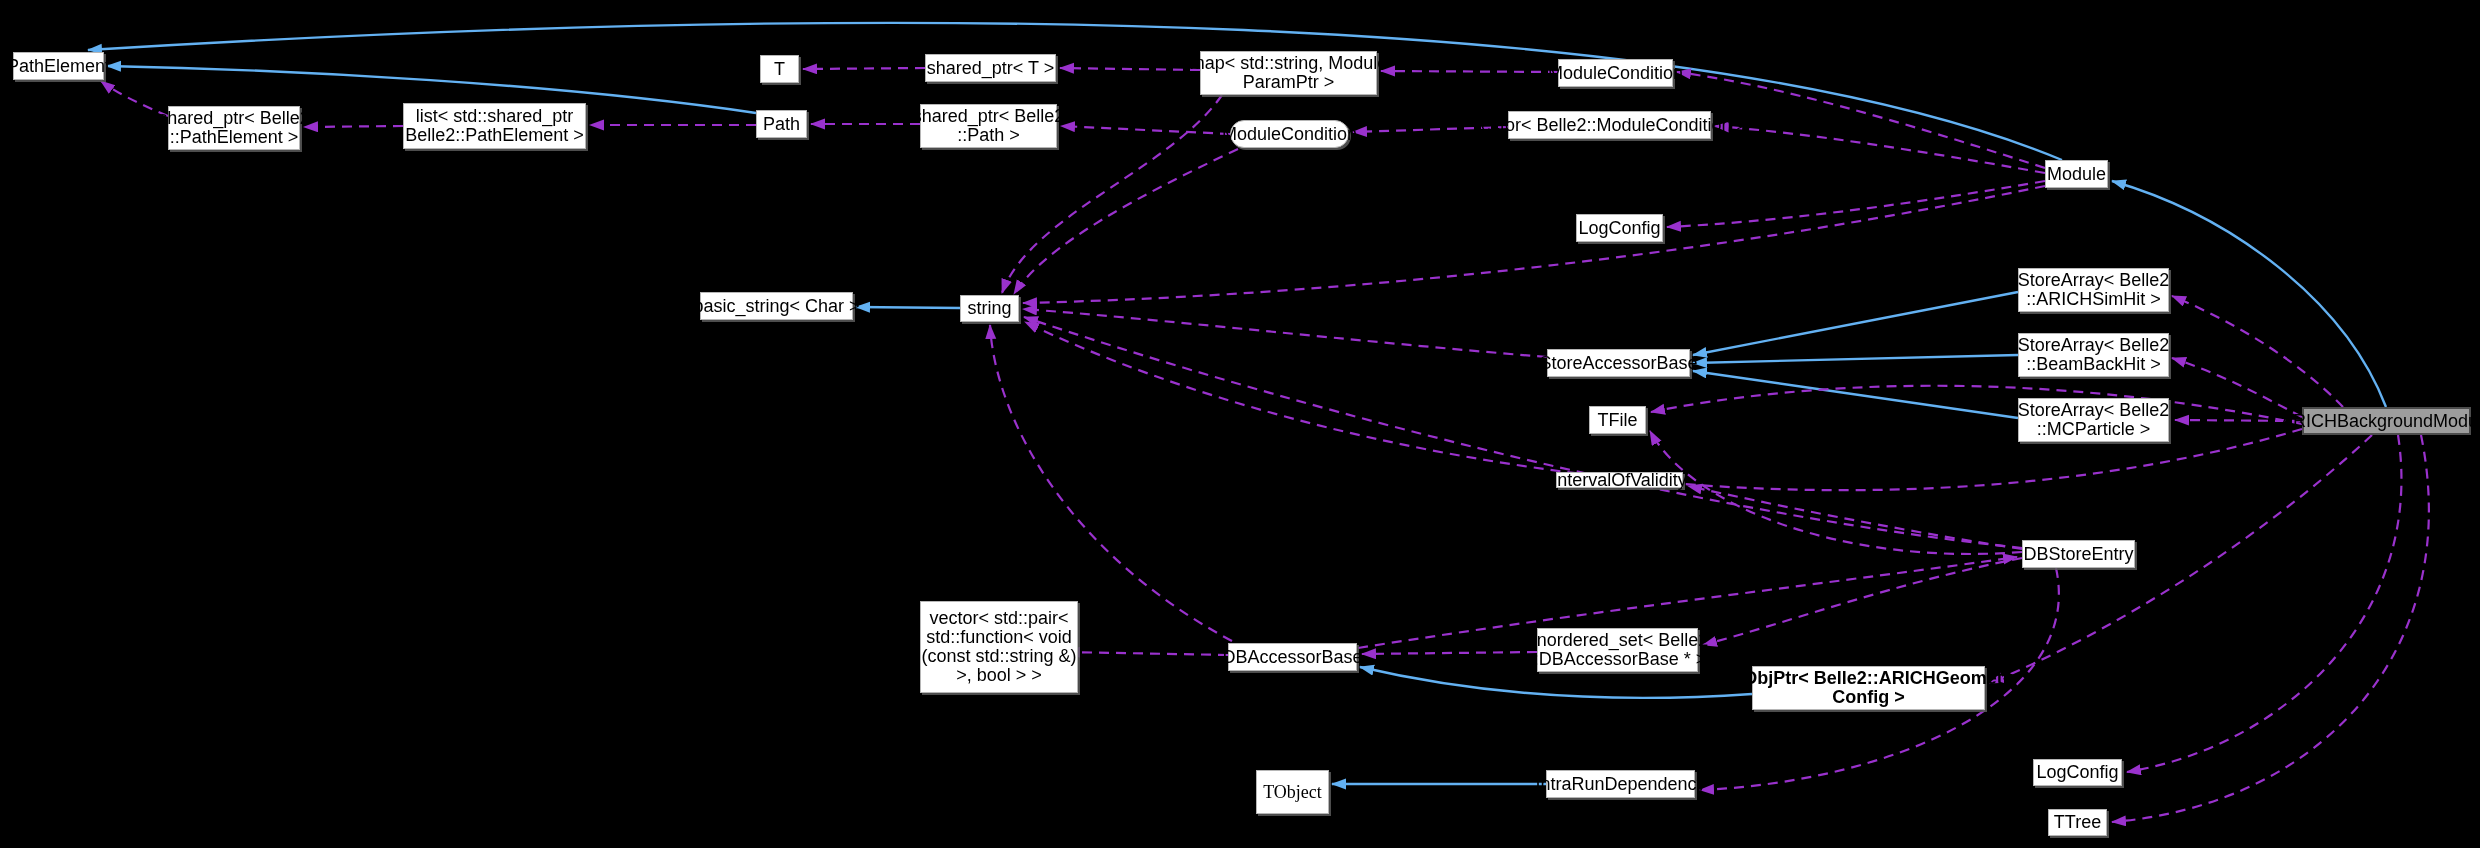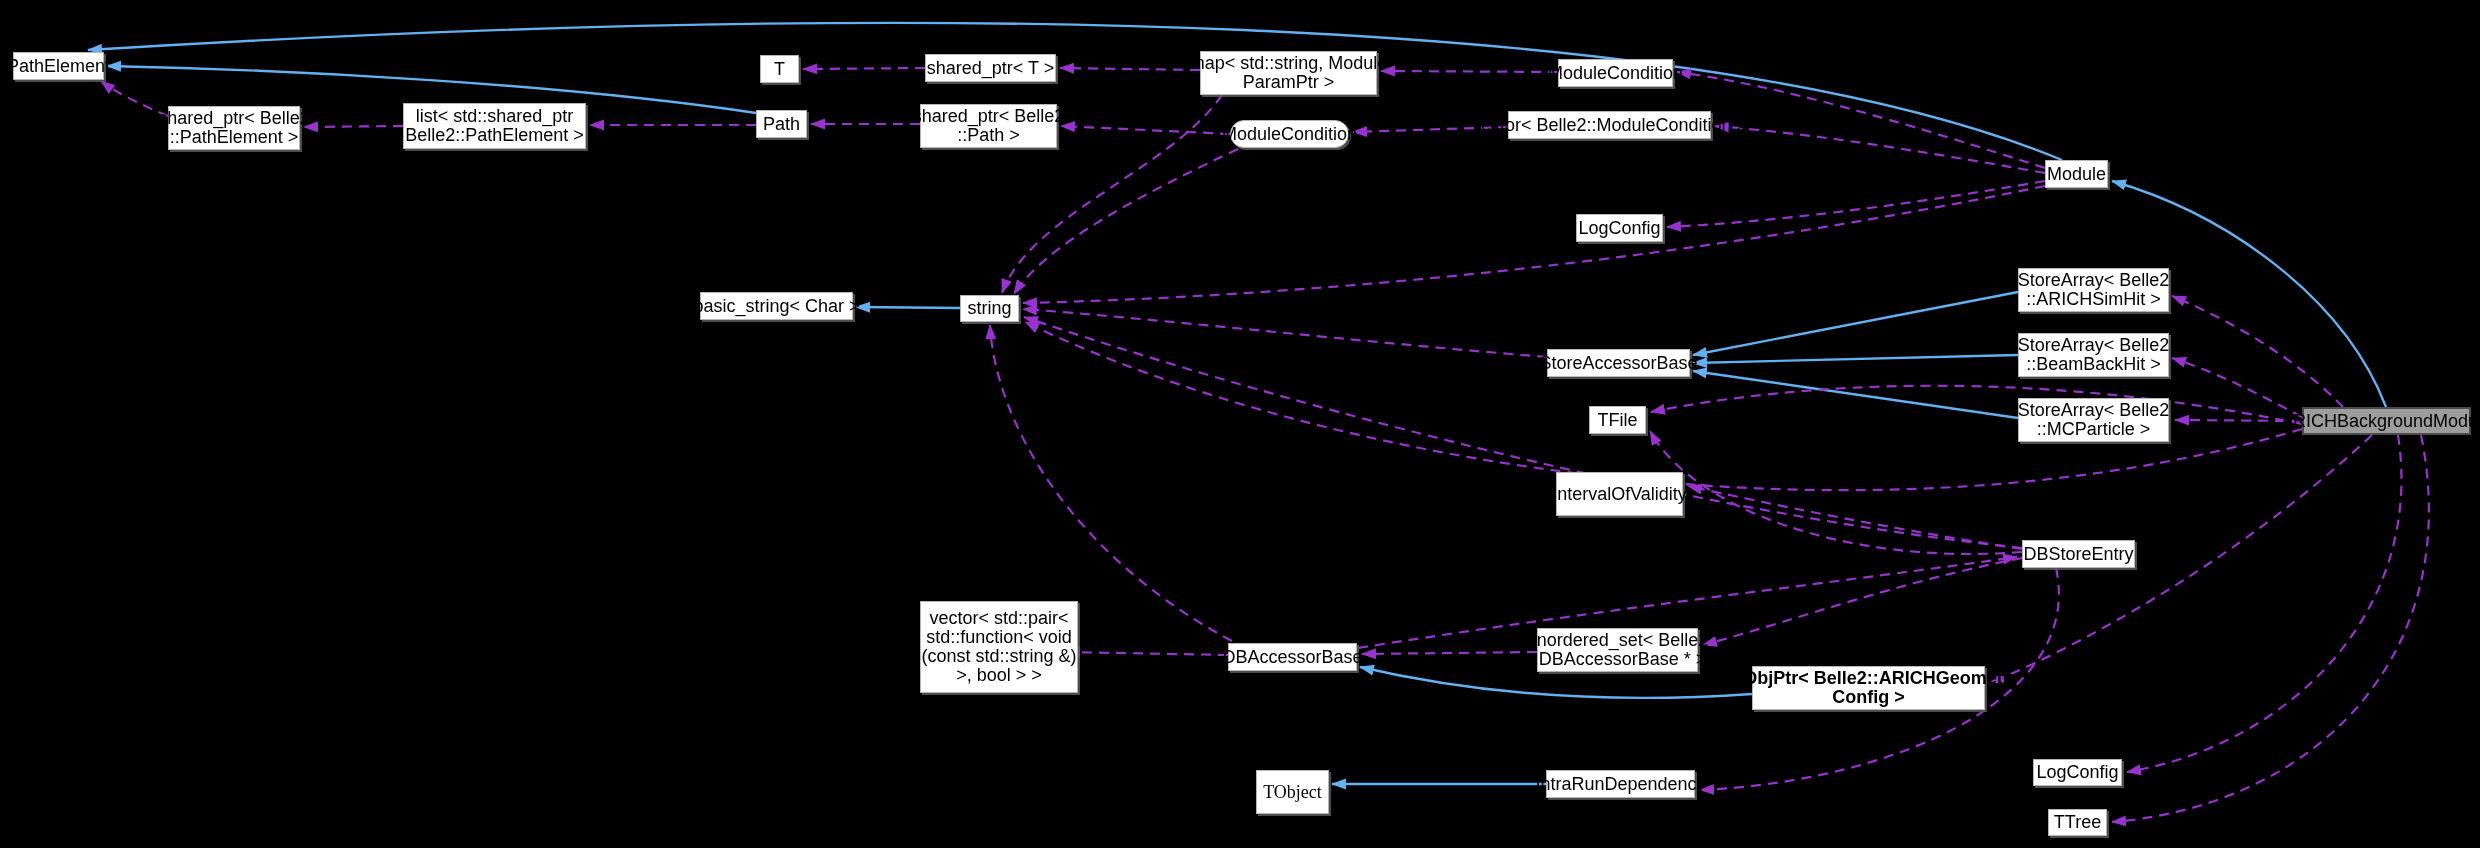--- a/index.html
+++ b/index.html
@@ -135,21 +135,21 @@
         <span>StoreArray&lt; Belle2</span>
         <span>::BeamBackHit &gt;</span>
       </div>
       <div class="node" style="left: 2018px; top: 398px; width: 151px; height: 44px;">
         <span>StoreArray&lt; Belle2</span>
         <span>::MCParticle &gt;</span>
       </div>
       <div class="node" style="left: 1589px; top: 406px; width: 57px; height: 28px;">
         <span>TFile</span>
       </div>
-      <div class="node" style="left: 1556px; top: 472px; width: 127px; height: 44px;">
+      <div class="node" style="left: 1556px; top: 472px; width: 127px; height: 16px;">
         <span>IntervalOfValidity</span>
       </div>
       <div class="node" style="left: 2022px; top: 540px; width: 113px; height: 28px;">
         <span>DBStoreEntry</span>
       </div>
       <div class="node" style="left: 920px; top: 601px; width: 158px; height: 92px;">
         <span>vector&lt; std::pair&lt;</span>
         <span>std::function&lt; void</span>
         <span>(const std::string &amp;)</span>
         <span>&gt;, bool &gt; &gt;</span>

